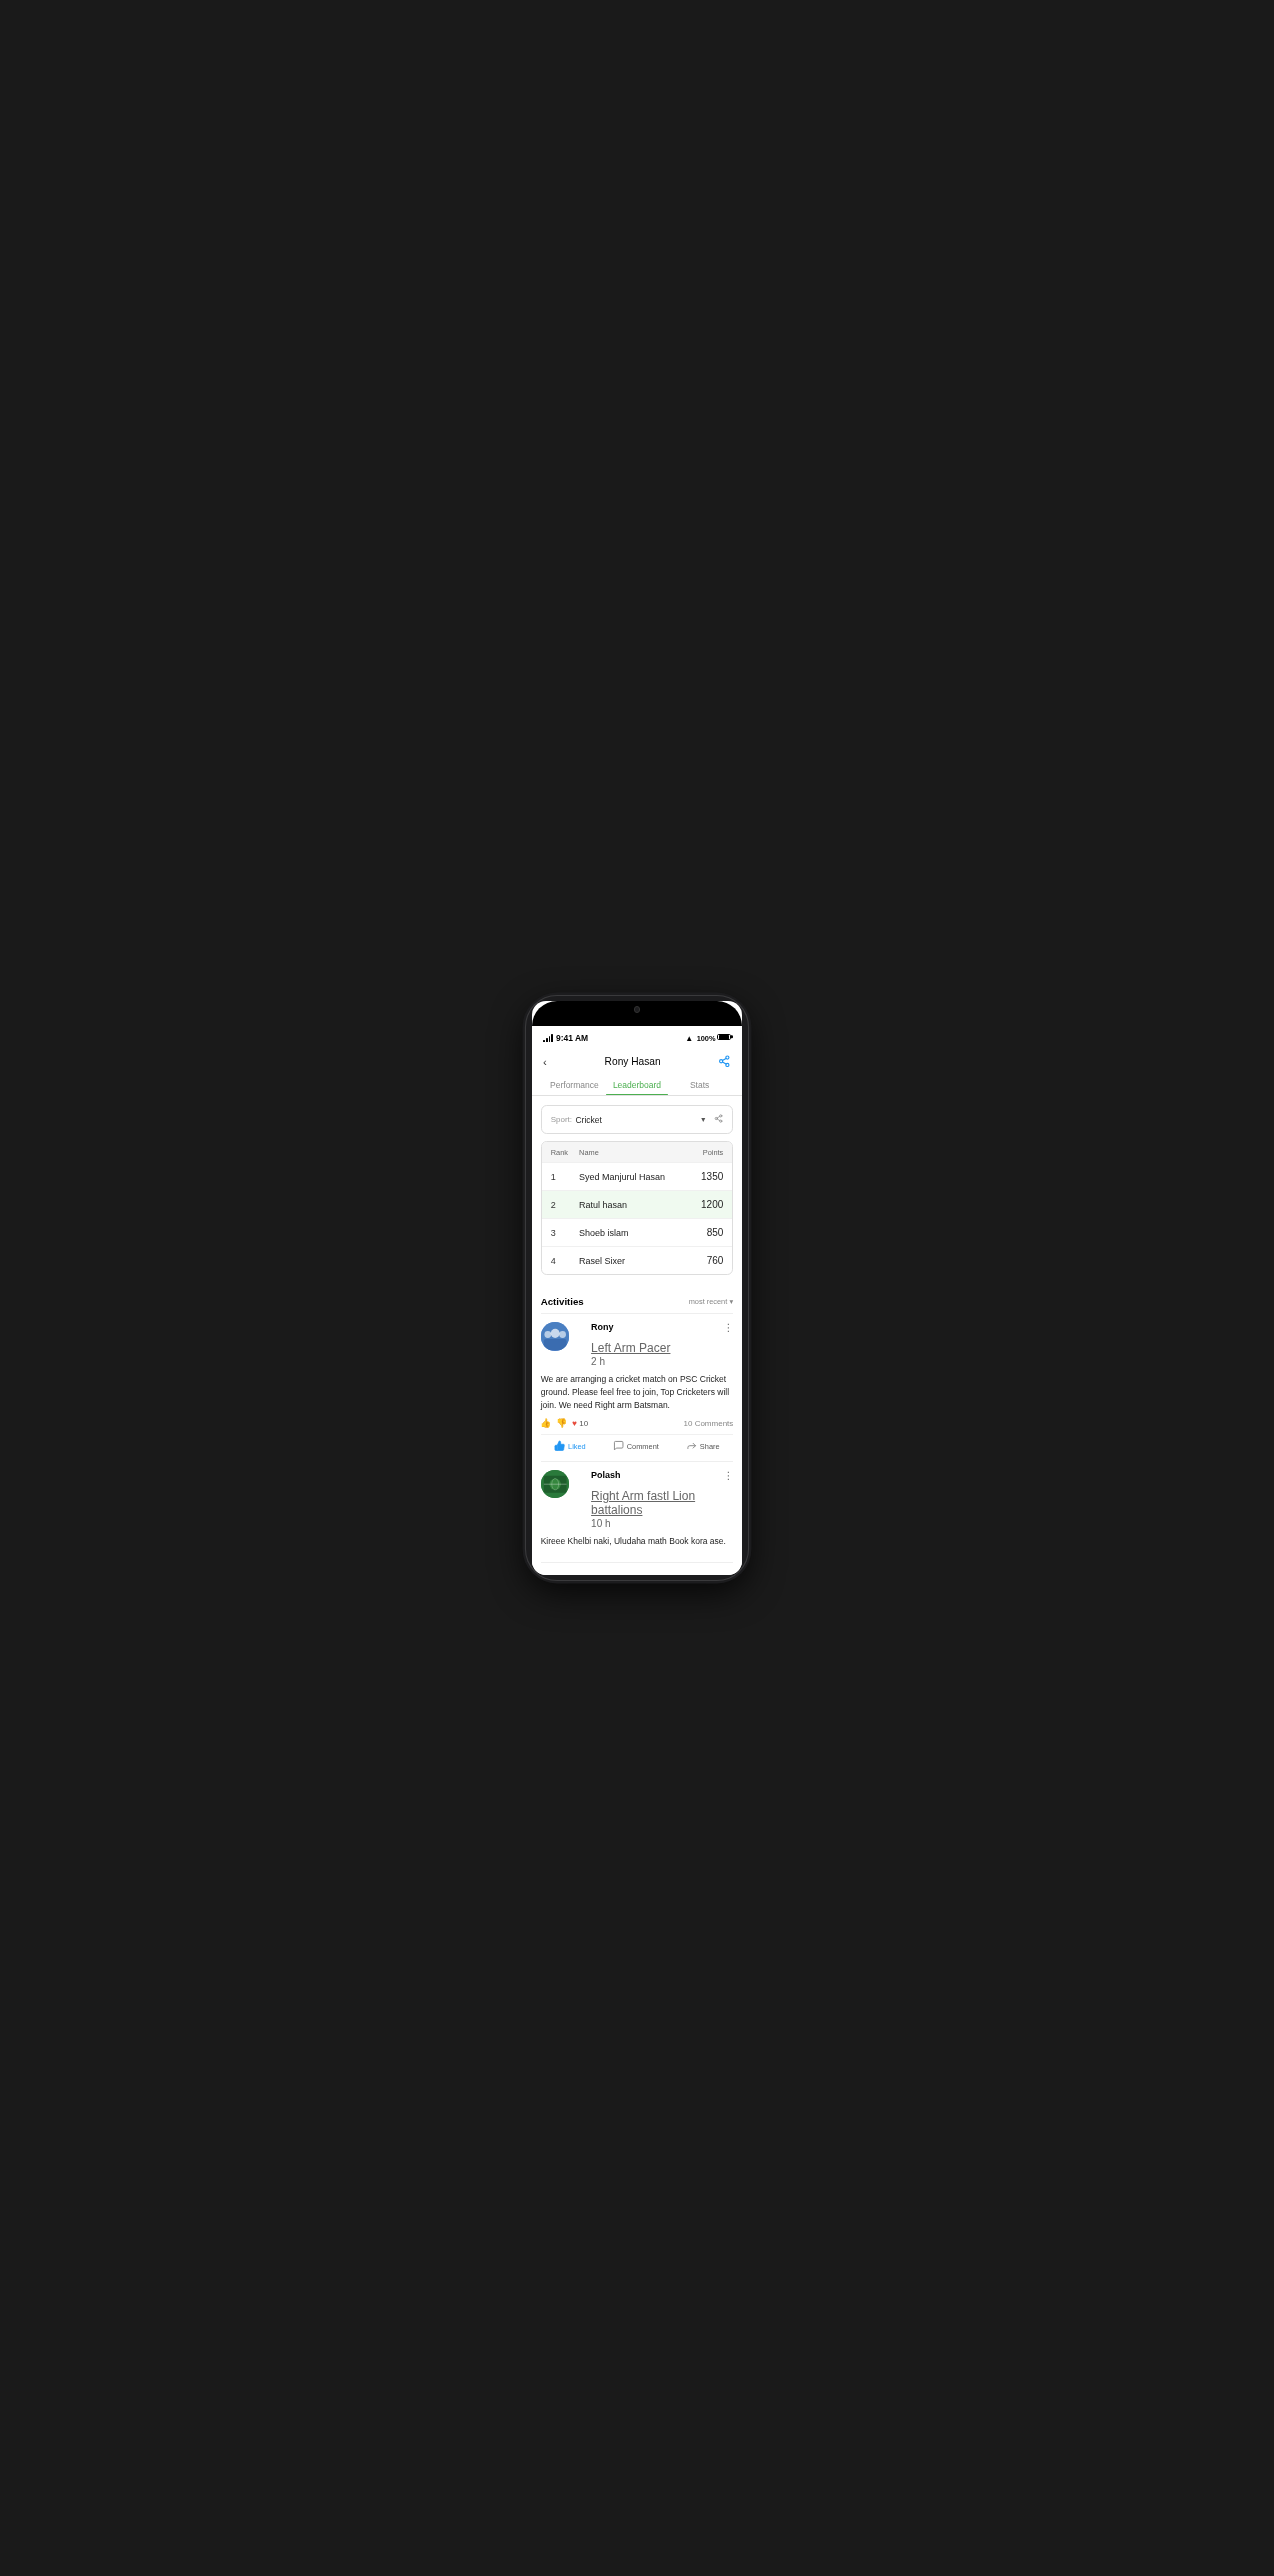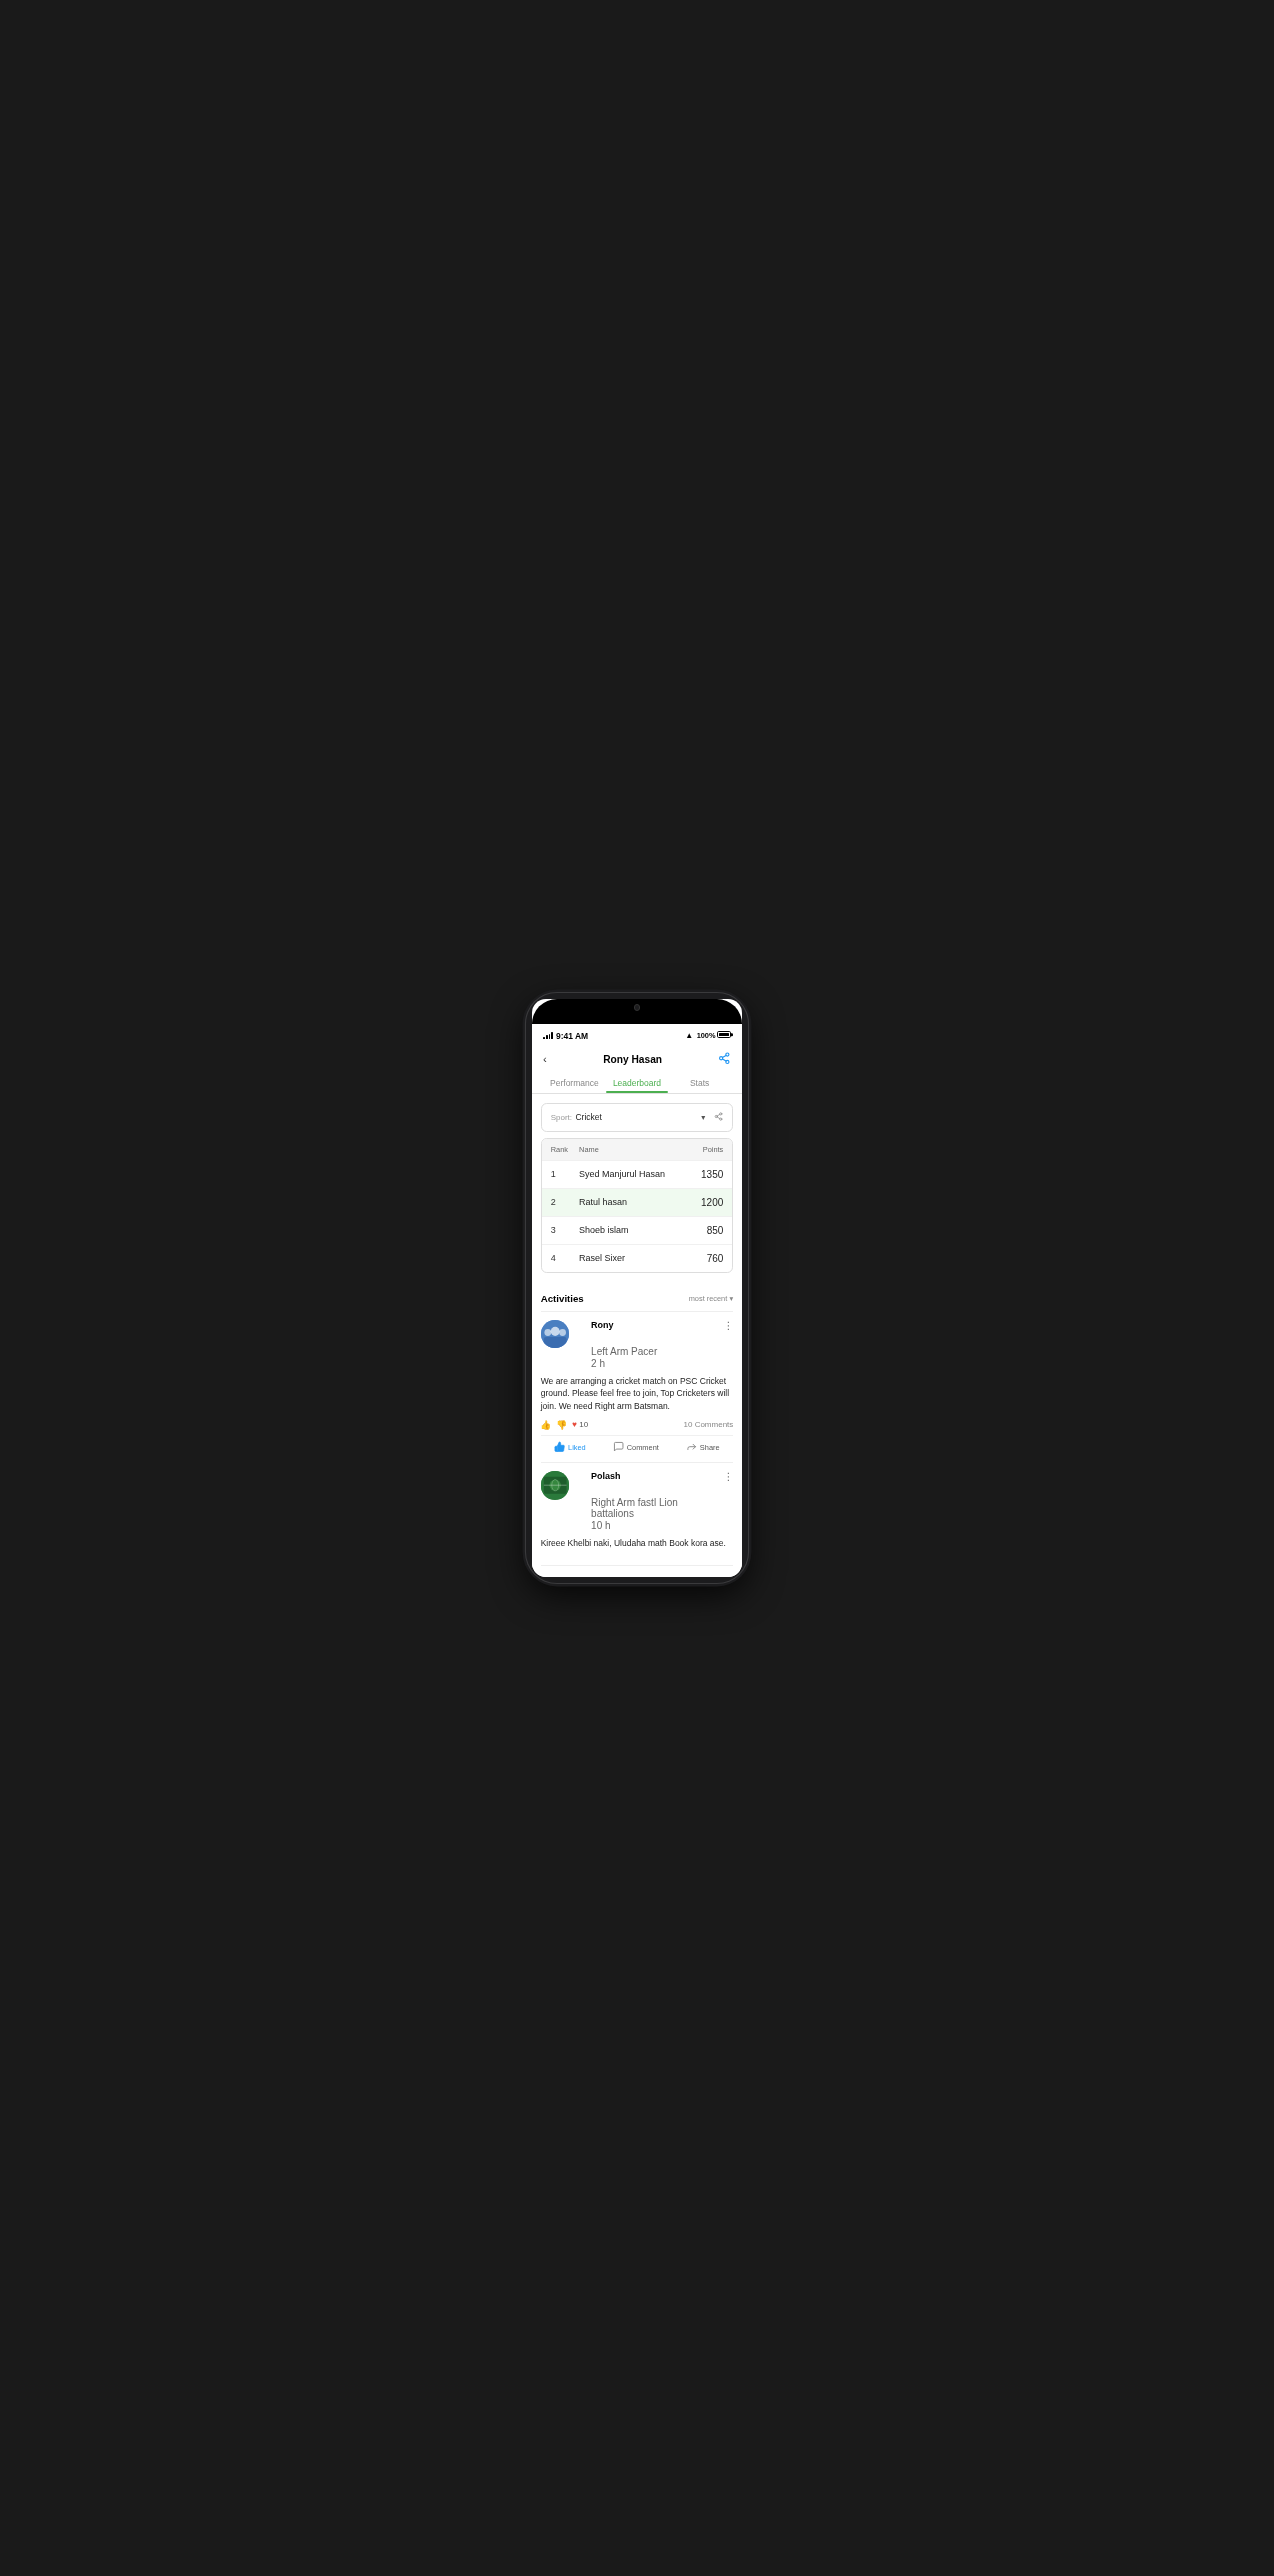--- a/index.html
+++ b/index.html
@@ -130,21 +130,21 @@
       padding: 6.8px 11.4px 5.7px;
     }
     .back-btn {
       font-size: 11.4px;
       color: #333;
       cursor: pointer;
       font-weight: 300;
     }
     .header-title {
       font-size: 10.2px;
-      font-weight: 700;
+      font-weight: 400;
       color: #000;
     }
     .share-btn {
       color: #2196F3;
       font-size: 10.2px;
       cursor: pointer;
     }
     .tabs {
       display: flex;
       border-bottom: 0.6px solid #e0e0e0;
@@ -286,23 +286,24 @@
     .avatar-green {
       background: #2a7a3b;
     }
     .user-info { }
     .user-name {
       font-size: 9px;
       font-weight: 700;
       color: #000;
     }
     .user-role {
-      font-size: 10px;
+      font-size: 12px;
       color: #666;
-      margin-top: 16px;
+      margin-top: 9px;
+      text-decoration: underline;
     }
     .post-time {
       font-size: 10px;
       color: #666;
       margin-top: 1.1px;
     }
     .more-btn {
       color: #666;
       font-size: 10.2px;
       cursor: pointer;

